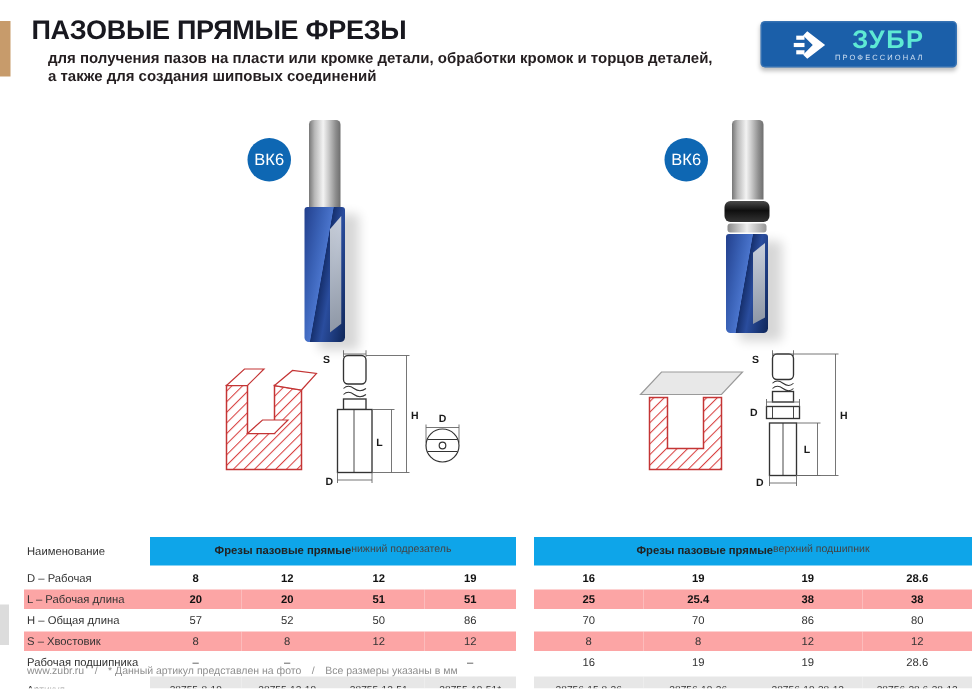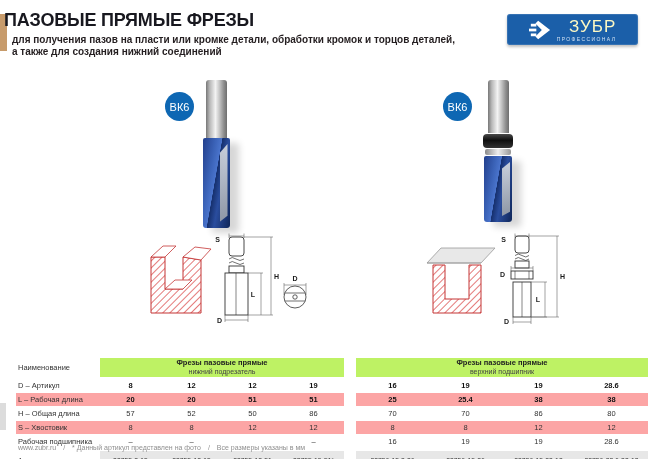--- a/index.html
+++ b/index.html
@@ -2,28 +2,28 @@
 <html><head>
 <meta charset="utf-8">
 <style>
   html,body{margin:0;padding:0;background:#fff;}
   .page{position:relative;width:650px;height:459px;background:#fff;overflow:hidden;
         font-family:"Liberation Sans","DejaVu Sans",sans-serif;}
   
   .tan-bar{position:absolute;left:0;top:14px;width:7px;height:37px;background:#c79b6b;}
   .gray-tab{position:absolute;left:0;top:403px;width:6px;height:27px;background:#dcdcdc;}
   
-  .title{position:absolute;left:4px;top:10px;font-size:18px;font-weight:800;color:#18181f;letter-spacing:-0.2px;}
-  .subtitle{position:absolute;left:12px;top:34px;font-size:10px;font-weight:700;color:#241e20;line-height:12px;}
+  .title{position:absolute;left:21px;top:10px;font-size:18px;font-weight:800;color:#18181f;letter-spacing:-0.2px;}
+  .subtitle{position:absolute;left:32px;top:34px;font-size:10px;font-weight:700;color:#241e20;line-height:12px;}
   
   .logo{position:absolute;left:507px;top:14px;width:131px;height:31px;background:#1b5fa9;border-radius:3px;
         display:flex;align-items:center;justify-content:center;
         box-shadow:0 2px 3px rgba(0,0,0,.25), inset 0 0 0 1px rgba(255,255,255,.12);}
   .logo-text{display:flex;flex-direction:column;align-items:flex-end;margin-left:6px;}
-  .logo-brand{font-size:17px;font-weight:400;color:#fef9c3;line-height:17px;letter-spacing:1px;}
+  .logo-brand{font-size:17px;font-weight:700;color:#5eead4;line-height:17px;letter-spacing:1px;}
   .logo-tagline{font-size:5px;letter-spacing:1.4px;color:#cfe0f2;margin-top:1px;}
   
   .badge{position:absolute;width:29px;height:29px;border-radius:50%;background:#0e67b3;color:#fff;
          font-weight:normal;font-size:11px;display:flex;align-items:center;justify-content:center;z-index:3;}
   .product{position:absolute;width:40px;display:flex;flex-direction:column;align-items:center;}
   .shank{width:21px;height:58px;border-radius:3px 3px 0 0;
          background:linear-gradient(90deg,#777 0%,#b8b8b8 18%,#f3f3f3 45%,#cfcfcf 60%,#8d8d8d 85%,#6e6e6e 100%);}
   .shank.s2{height:53px;}
   .bit-body{position:relative;width:27px;height:90px;border-radius:2px 2px 3px 3px;
          background:linear-gradient(100deg,#223f8c 0%,#3b63b8 30%,#4a74cc 45%,#16306e 46%,#2a4d9e 62%,#0f2658 100%);
@@ -40,21 +40,21 @@
   .diag{position:absolute;width:175px;height:92px;}
   .diag text{font-family:"Liberation Sans","DejaVu Sans",sans-serif;font-size:7px;font-weight:bold;fill:#1a1a1a;}
   
   .spec-table{position:absolute;left:0;top:331px;width:650px;box-sizing:border-box;padding-left:16px;color:#333;}
   .trow{display:grid;grid-template-columns:84px 61px 61px 61px 61px 12px 73px 73px 73px 73px;
         height:13px;margin-bottom:1px;}
   .trow > div{display:flex;align-items:center;justify-content:center;font-size:7.5px;}
   .trow .label{justify-content:flex-start;padding-left:2px;color:#333;}
   .trow .gap{background:#fff !important;}
   .trow.head{height:19px;margin-bottom:2px;margin-top:27px;}
-  .ghead{grid-column:span 4;background:#bef264;display:flex;flex-direction:column;
+  .ghead{grid-column:span 4;background:#0ea5e9;display:flex;flex-direction:row;
          align-items:center;justify-content:center;line-height:1.15;}
   .ghead .gt{font-size:7.5px;font-weight:bold;color:#222;}
   .ghead .gs{font-size:7px;color:#444;}
   .stripe > div:not(.gap){background:#fca5a5;}
   .stripe-data > div:not(.gap):not(.label){background:#e7e7e7;}
   .b{font-weight:bold;color:#111;}
   .trow.sku{height:18px;margin-top:3px;}
   .trow.sku > div{font-size:6.8px;}
   
   .footer{position:absolute;left:18px;top:444px;font-size:7px;color:#8f8f8f;display:flex;gap:7px;align-items:center;}
@@ -63,21 +63,21 @@
 <body>
 
 <div class="page">
 
   <div class="tan-bar"></div>
   <div class="gray-tab"></div>
 
   <div class="title">ПАЗОВЫЕ ПРЯМЫЕ ФРЕЗЫ</div>
   <div class="subtitle">
     <div>для получения пазов на пласти или кромке детали, обработки кромок и торцов деталей,</div>
-    <div>а также для создания нижний соединений</div>
+    <div>а также для создания шиповых соединений</div>
   </div>
 
   <div class="logo">
     <svg width="22" height="22" viewBox="0 0 24 24">
       <rect x="0" y="10.5" width="8" height="3" fill="#fff"></rect>
       <rect x="2" y="5.2" width="6" height="3" fill="#fff"></rect>
       <rect x="2" y="15.8" width="6" height="3" fill="#fff"></rect>
       <polygon points="10,2 23,12 10,22 7,19 14,12 7,5" fill="#fff"></polygon>
     </svg>
     <div class="logo-text">
@@ -184,21 +184,21 @@
         <span class="gs">нижний подрезатель</span>
       </div>
       <div class="gap"></div>
       <div class="ghead">
         <span class="gt">Фрезы пазовые прямые</span>
         <span class="gs">верхний подшипник</span>
       </div>
     </div>
 
     <div class="trow">
-      <div class="label">D – Артикул</div>
+      <div class="label">D – Рабочая</div>
       <div class="b">8</div>
       <div class="b">12</div>
       <div class="b">12</div>
       <div class="b">19</div>
       <div class="gap"></div>
       <div class="b">16</div>
       <div class="b">19</div>
       <div class="b">19</div>
       <div class="b">28.6</div>
     </div>

